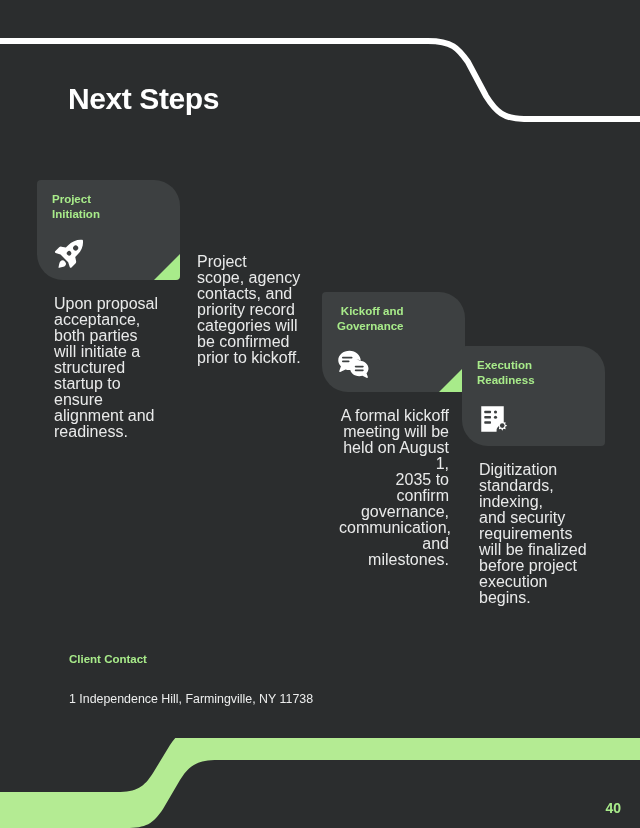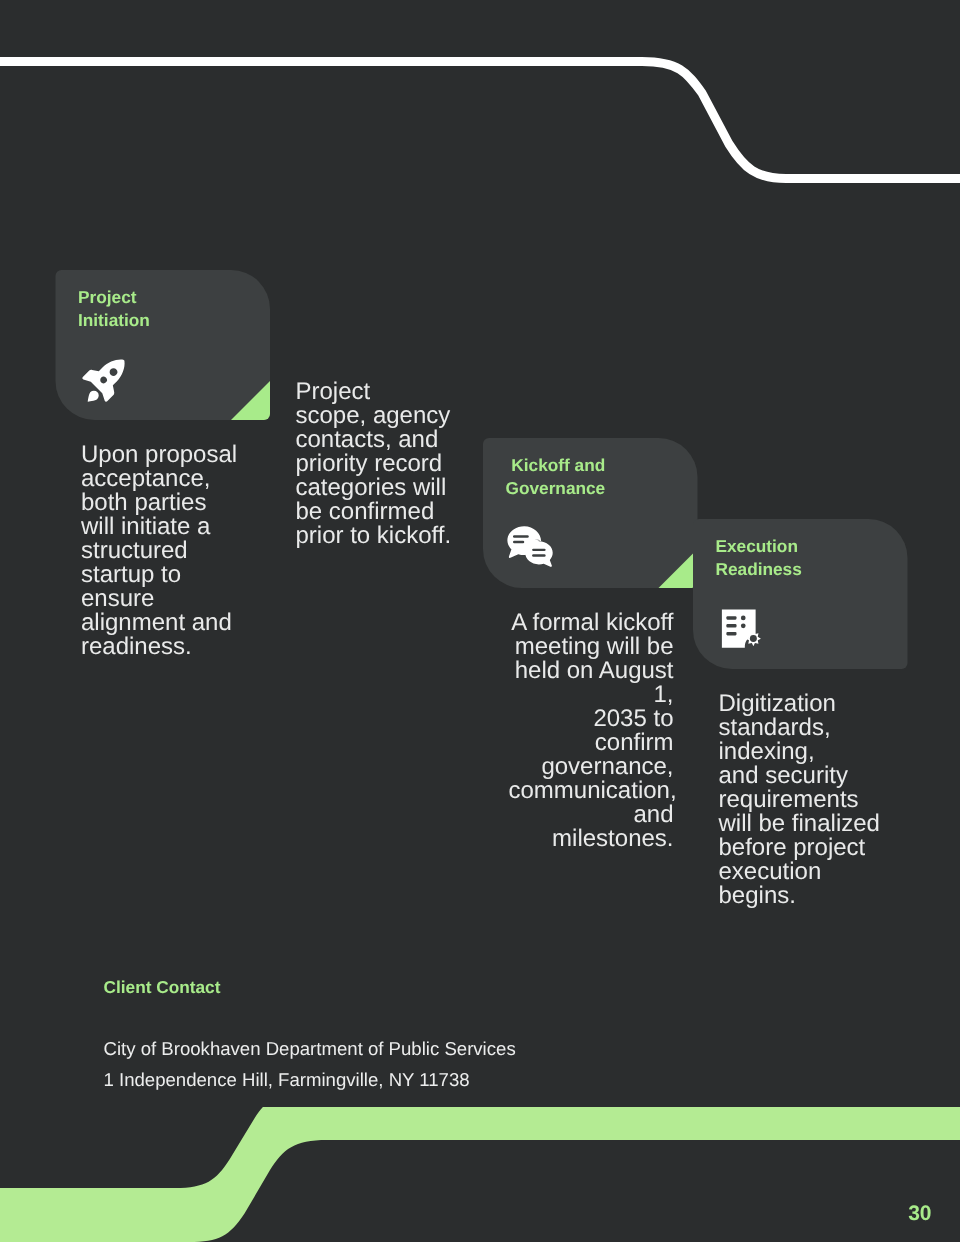--- a/index.html
+++ b/index.html
@@ -148,20 +148,21 @@
 </style>
 </head>
 <body>
 
 <div class="page">
 
   <svg class="header-curve" viewBox="0 0 640 170">
     <path d="M 0 41 L 428 41 C 452 41 458 48 468 62 L 486 96 C 496 112 504 119 524 119 L 640 119" fill="none" stroke="#ffffff" stroke-width="6" stroke-linecap="butt"></path>
   </svg>
 
+  <h1 class="page-title">Next Steps</h1>
 
   <div class="steps">
 
     <div class="step step-1">
       <div class="step-card">
         <div class="step-title">Project
 Initiation</div>
         <div class="step-icon">
           <svg viewBox="0 0 48 48" fill="#ffffff">
             <path d="M41.6 6.4c-6.2-.8-13.4 1.9-18.3 6.8l-3.5 3.5-5.9-1.2c-1.1-.2-2.2.1-3 .9l-5.3 5.3c-.7.7-.4 1.9.5 2.2l6.6 2.2 10.2 10.2 2.2 6.6c.3.9 1.5 1.2 2.2.5l5.3-5.3c.8-.8 1.1-1.9.9-3l-1.2-5.9 3.5-3.5c4.9-4.9 7.6-12.1 6.8-18.3-.1-.5-.5-.9-1-1zM30.6 19.9a3.4 3.4 0 1 1 4.8-4.8 3.4 3.4 0 0 1-4.8 4.8zM22.3 26.8a3 3 0 1 1 4.2-4.2 3 3 0 0 1-4.2 4.2z"></path>
@@ -242,23 +243,22 @@
 will be finalized
 before project
 execution
 begins.</div>
     </div>
 
   </div>
 
   <div class="contact">
     <p class="contact-label">Client Contact</p>
-    <p class="contact-line">City of Brookhaven Department of Public Services</p>
     <p class="contact-line">1 Independence Hill, Farmingville, NY 11738</p>
   </div>
 
   <svg class="footer-shape" viewBox="0 0 640 90">
     <path d="M 640 22 L 218 22 C 196 22 189 28 180 42 L 163 71 C 153 86 146 90 126 90 L 0 90 L 0 54 L 117 54 C 137 54 144 49 153 35 L 170 7 C 179 -7 187 -10 209 -10 L 640 -10 Z" fill="#b4eb93"></path>
   </svg>
 
-  <div class="page-number">30</div>
+  <div class="page-number">40</div>
 
 </div>
 
 </body></html>

